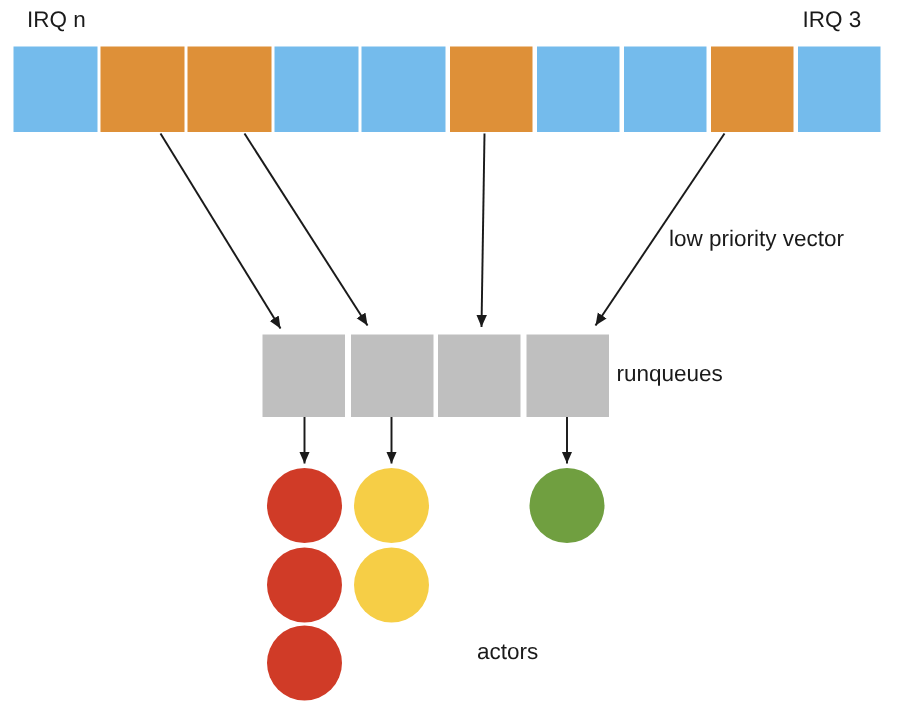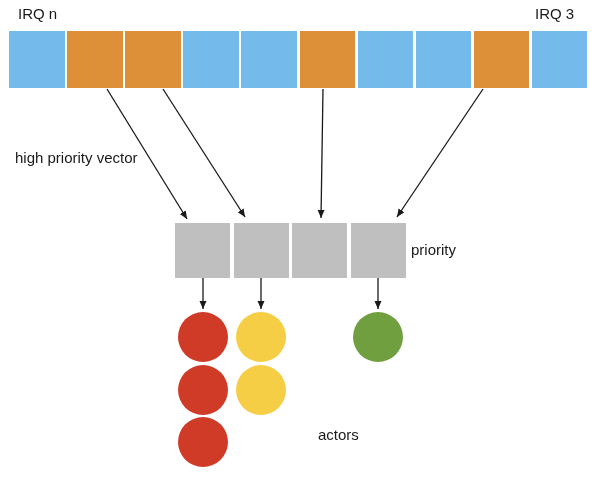--- a/index.html
+++ b/index.html
@@ -29,22 +29,22 @@
   #lbl-actors    { left: 318px; top: 403px; margin-top: 24px; }
   svg.arrows { position: absolute; left: 0; top: 0; }
 </style>
 </head>
 <body>
 
 <div id="diagram">
 
   <span class="label" id="lbl-irq-n">IRQ n</span>
   <span class="label" id="lbl-irq-0">IRQ 3</span>
-  <span class="label" id="lbl-high">high priority vector</span>
-  <span class="label" id="lbl-runqueues">priority</span>
+  <span class="label" id="lbl-low">low priority vector</span>
+  <span class="label" id="lbl-runqueues">runqueues</span>
   <span class="label" id="lbl-actors">actors</span>
 
   <div class="group" id="irq-row">
       <div class="sq" style="left: 9px; top: 31px; width: 55.5px; height: 57px; background: rgb(116, 187, 236);"></div>
       <div class="sq" style="left: 67.1px; top: 31px; width: 55.5px; height: 57px; background: rgb(222, 144, 56);"></div>
       <div class="sq" style="left: 125.2px; top: 31px; width: 55.5px; height: 57px; background: rgb(222, 144, 56);"></div>
       <div class="sq" style="left: 183.3px; top: 31px; width: 55.5px; height: 57px; background: rgb(116, 187, 236);"></div>
       <div class="sq" style="left: 241.4px; top: 31px; width: 55.5px; height: 57px; background: rgb(116, 187, 236);"></div>
       <div class="sq" style="left: 299.5px; top: 31px; width: 55.5px; height: 57px; background: rgb(222, 144, 56);"></div>
       <div class="sq" style="left: 357.6px; top: 31px; width: 55.5px; height: 57px; background: rgb(116, 187, 236);"></div>

